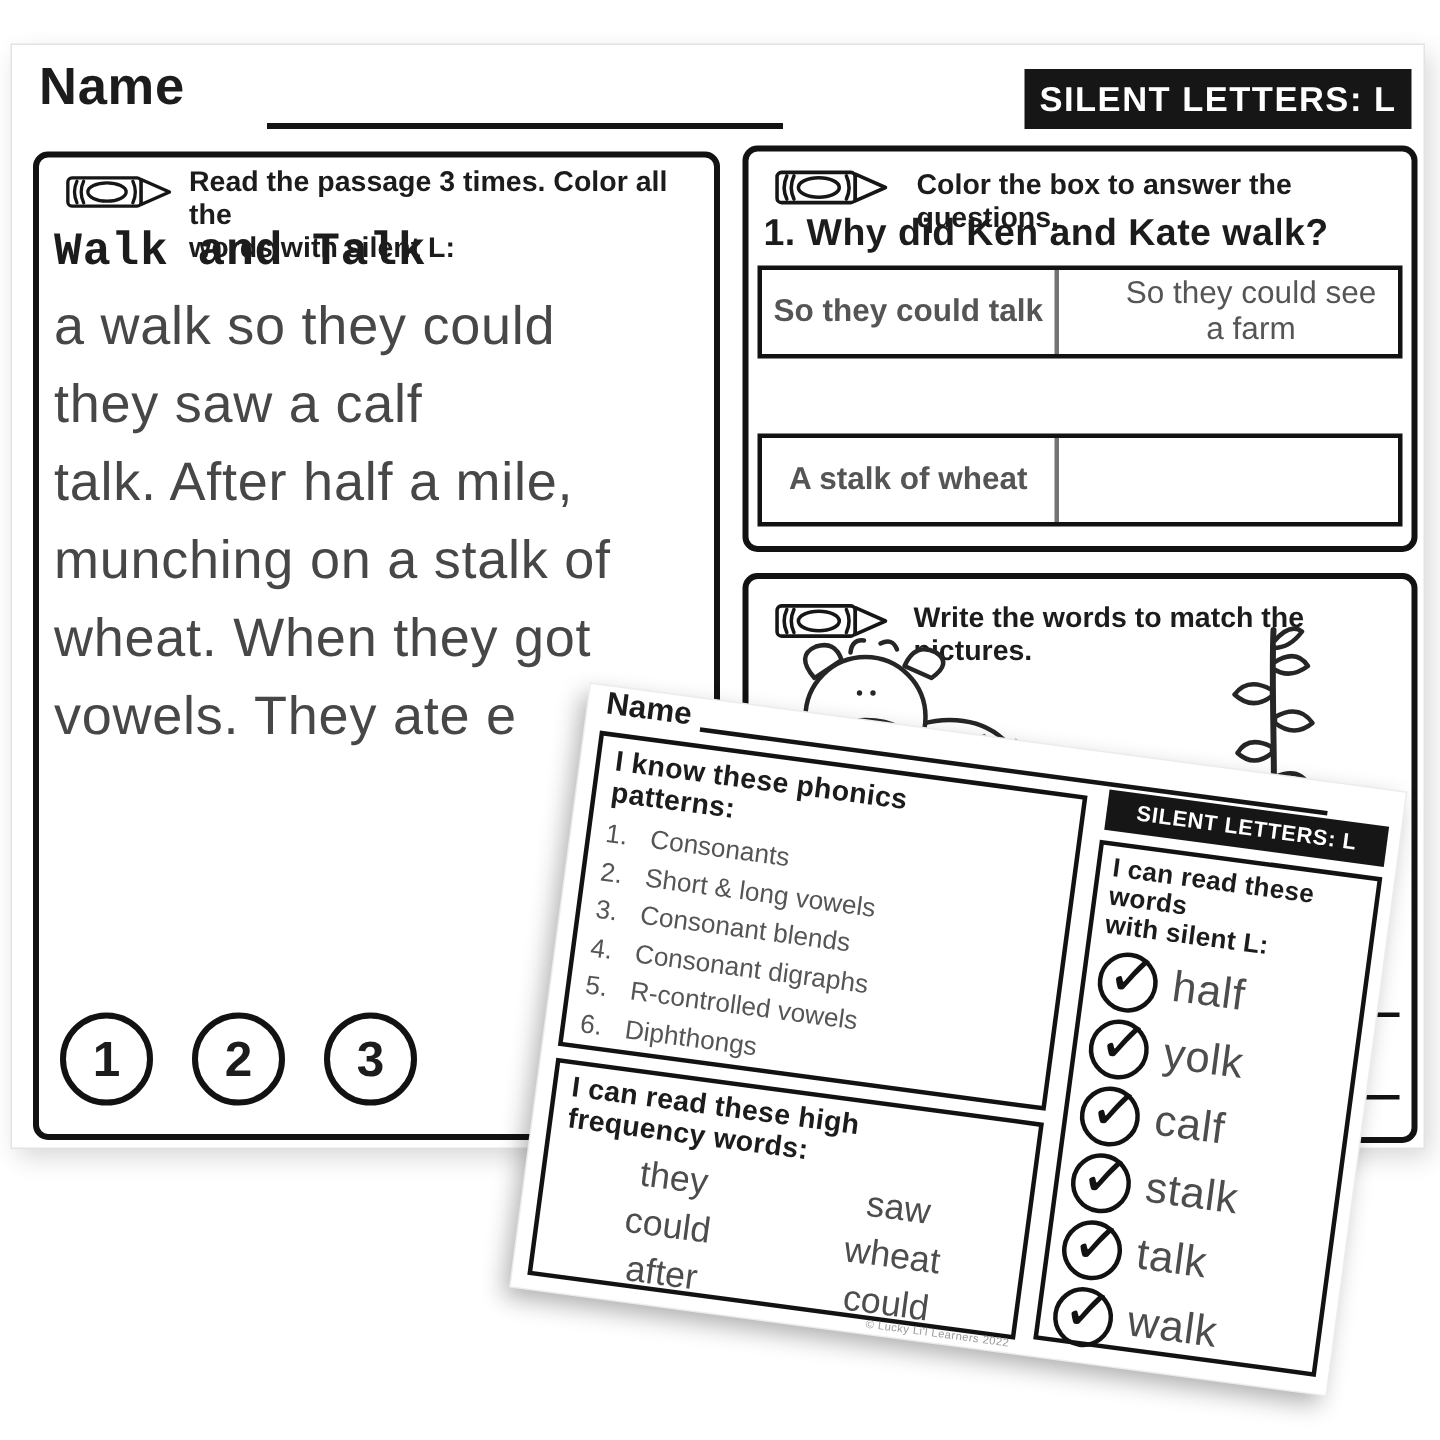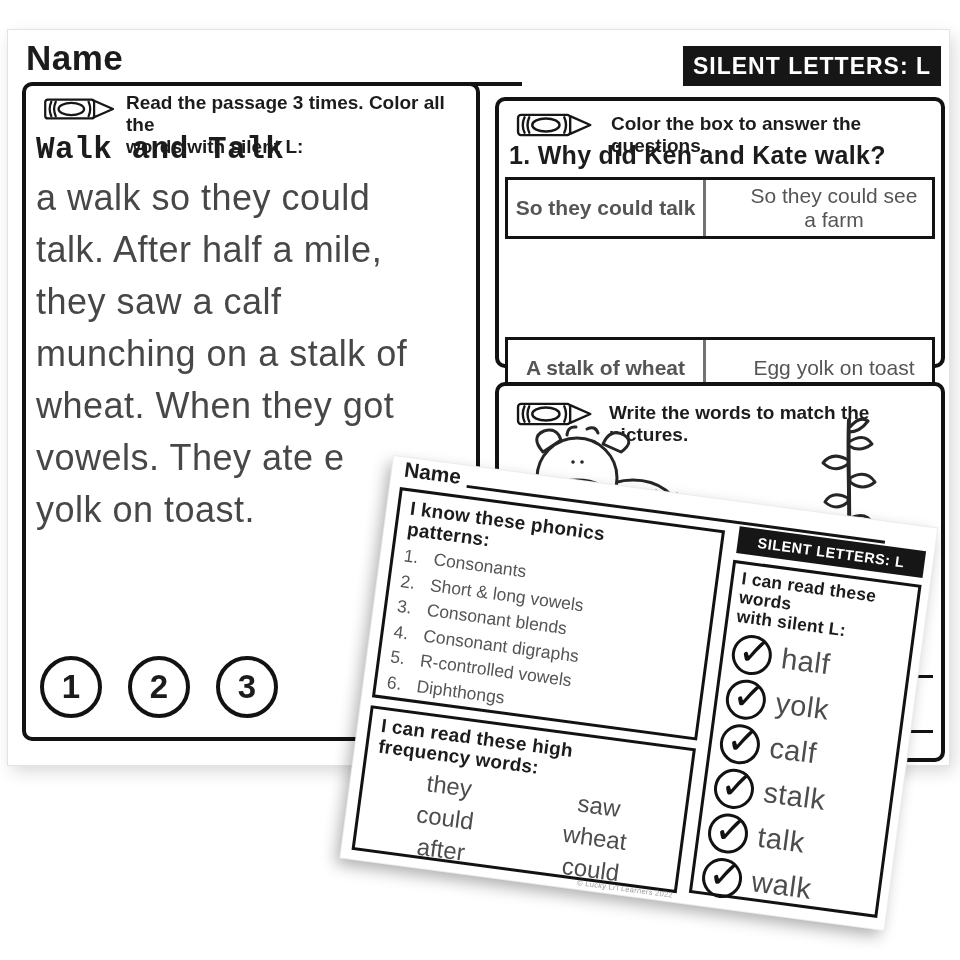--- a/index.html
+++ b/index.html
@@ -27,21 +27,21 @@
   .badge{
     position:absolute;background:#161616;color:#fff;font-weight:bold;
     display:flex;align-items:center;justify-content:center;letter-spacing:1px;white-space:nowrap;
   }
   .main-badge{right:8px;top:16px;width:258px;height:40px;font-size:23px;}
   .ov-name{position:absolute;left:12px;top:0px;font-size:21px;font-weight:bold;}
   .ov-name-line{position:absolute;left:76px;top:19px;width:422px;height:3px;background:#141414;}
   .ov-badge{left:352px;top:24px;width:188px;height:27px;font-size:14.5px;letter-spacing:.5px;}
   
   .panel{position:absolute;border:4px solid #121212;border-radius:10px;background:#fff;}
-  .panel-read{left:14px;top:52px;width:450px;height:651px;}
+  .panel-read{left:14px;top:71px;width:450px;height:651px;}
   .panel-questions{left:487px;top:67px;width:442px;height:263px;}
   .panel-write{left:487px;top:352px;width:442px;height:372px;}
   .crayon{position:absolute;}
   .instr{position:absolute;font-weight:bold;line-height:22px;font-size:19px;}
   
   .read-instr{left:100px;top:6px;width:345px;}
   .read-title{position:absolute;left:10px;top:46px;font-size:31px;font-weight:bold;letter-spacing:.5px;font-family:Liberation Mono, monospace;}
   .passage{position:absolute;left:10px;top:86px;width:432px;font-size:36px;line-height:52px;color:#474747;letter-spacing:.5px;white-space:nowrap;}
   .counters{position:absolute;left:14px;top:570px;display:flex;gap:26px;}
   .count-circle{
@@ -50,21 +50,21 @@
     font-size:33px;font-weight:bold;
   }
   .fill-note{position:absolute;right:4px;top:577px;text-align:right;font-weight:bold;font-size:17px;line-height:21px;}
   
   .q-instr{left:112px;top:12px;}
   .q-label{position:absolute;left:10px;font-size:25px;font-weight:bold;letter-spacing:.3px;white-space:nowrap;}
   .q1-label{top:40px;}
   .q2-label{top:140px;}
   .opt-row{position:absolute;left:6px;width:424px;height:56px;border:3px solid #121212;display:flex;background:#fff;}
   .opt-row1{top:76px;}
-  .opt-row2{top:188px;margin-top:48px;}
+  .opt-row2{top:188px;}
   .opt-cell{
     display:flex;align-items:center;justify-content:center;text-align:center;
     font-size:21px;color:#555;line-height:24px;padding:2px 6px;box-sizing:border-box;
   }
   .opt-cell.first{flex:0 0 198px;border-right:3px solid #737373;font-weight:bold;}
   .opt-cell.second{flex:1;padding-left:36px;}
   
   .w-instr{left:110px;top:16px;}
   .pic-cow{position:absolute;left:28px;top:36px;}
   .pic-stalk{position:absolute;left:308px;top:28px;}
@@ -117,26 +117,25 @@
     <svg class="crayon" style="left:8px;top:8px" width="88" height="30" viewBox="0 0 130 54">
         <use href="#crayon-sym"></use>
       </svg>
     <div class="instr read-instr">
       <div>Read the passage 3 times. Color all the</div>
       <div>words with silent L:</div>
     </div>
     <div class="read-title">Walk and Talk</div>
     <div class="passage">
       <div>a walk so they could</div>
+      <div>they saw a calf</div>
       <div>talk. After half a mile,</div>
-      <div>they saw a calf</div>
       <div>munching on a stalk of</div>
       <div>wheat. When they got</div>
       <div>vowels. They ate e</div>
-      <div>yolk on toast.</div>
     </div>
     <div class="counters">
       <div class="count-circle">1</div>
       <div class="count-circle">2</div>
       <div class="count-circle">3</div>
     </div>
     <div class="fill-note">
       <div>Fill in a c</div>
       <div>each tim</div>
       <div>the p</div>
@@ -148,21 +147,20 @@
         <use href="#crayon-sym"></use>
       </svg>
     <div class="instr q-instr">Color the box to answer the questions.</div>
     <div class="q-label q1-label">1. Why did Ken and Kate walk?</div>
     <div class="opt-row opt-row1">
       <div class="opt-cell first">So they could talk</div>
       <div class="opt-cell second">So they could see a farm</div>
     </div>
     <div class="opt-row opt-row2">
       <div class="opt-cell first">A stalk of wheat</div>
-      <div class="opt-cell second">Egg yolk on toast</div>
     </div>
   </div>
 
   <div class="panel panel-write">
     <svg class="crayon" style="left:8px;top:12px" width="92" height="32" viewBox="0 0 130 54">
         <use href="#crayon-sym"></use>
       </svg>
     <div class="instr w-instr">Write the words to match the pictures.</div>
 
     <svg class="pic-cow" width="160" height="130" viewBox="0 0 160 130" fill="#fff" stroke="#262626" stroke-width="3" stroke-linejoin="round" stroke-linecap="round">

